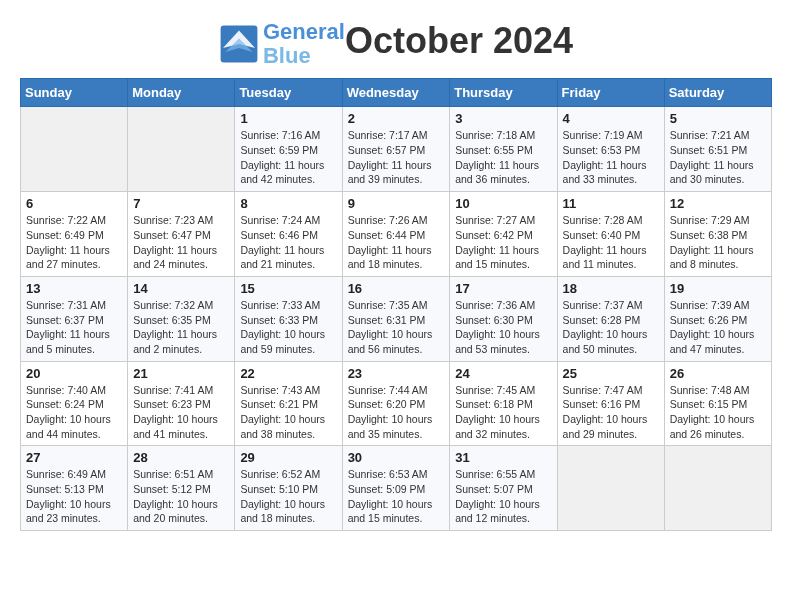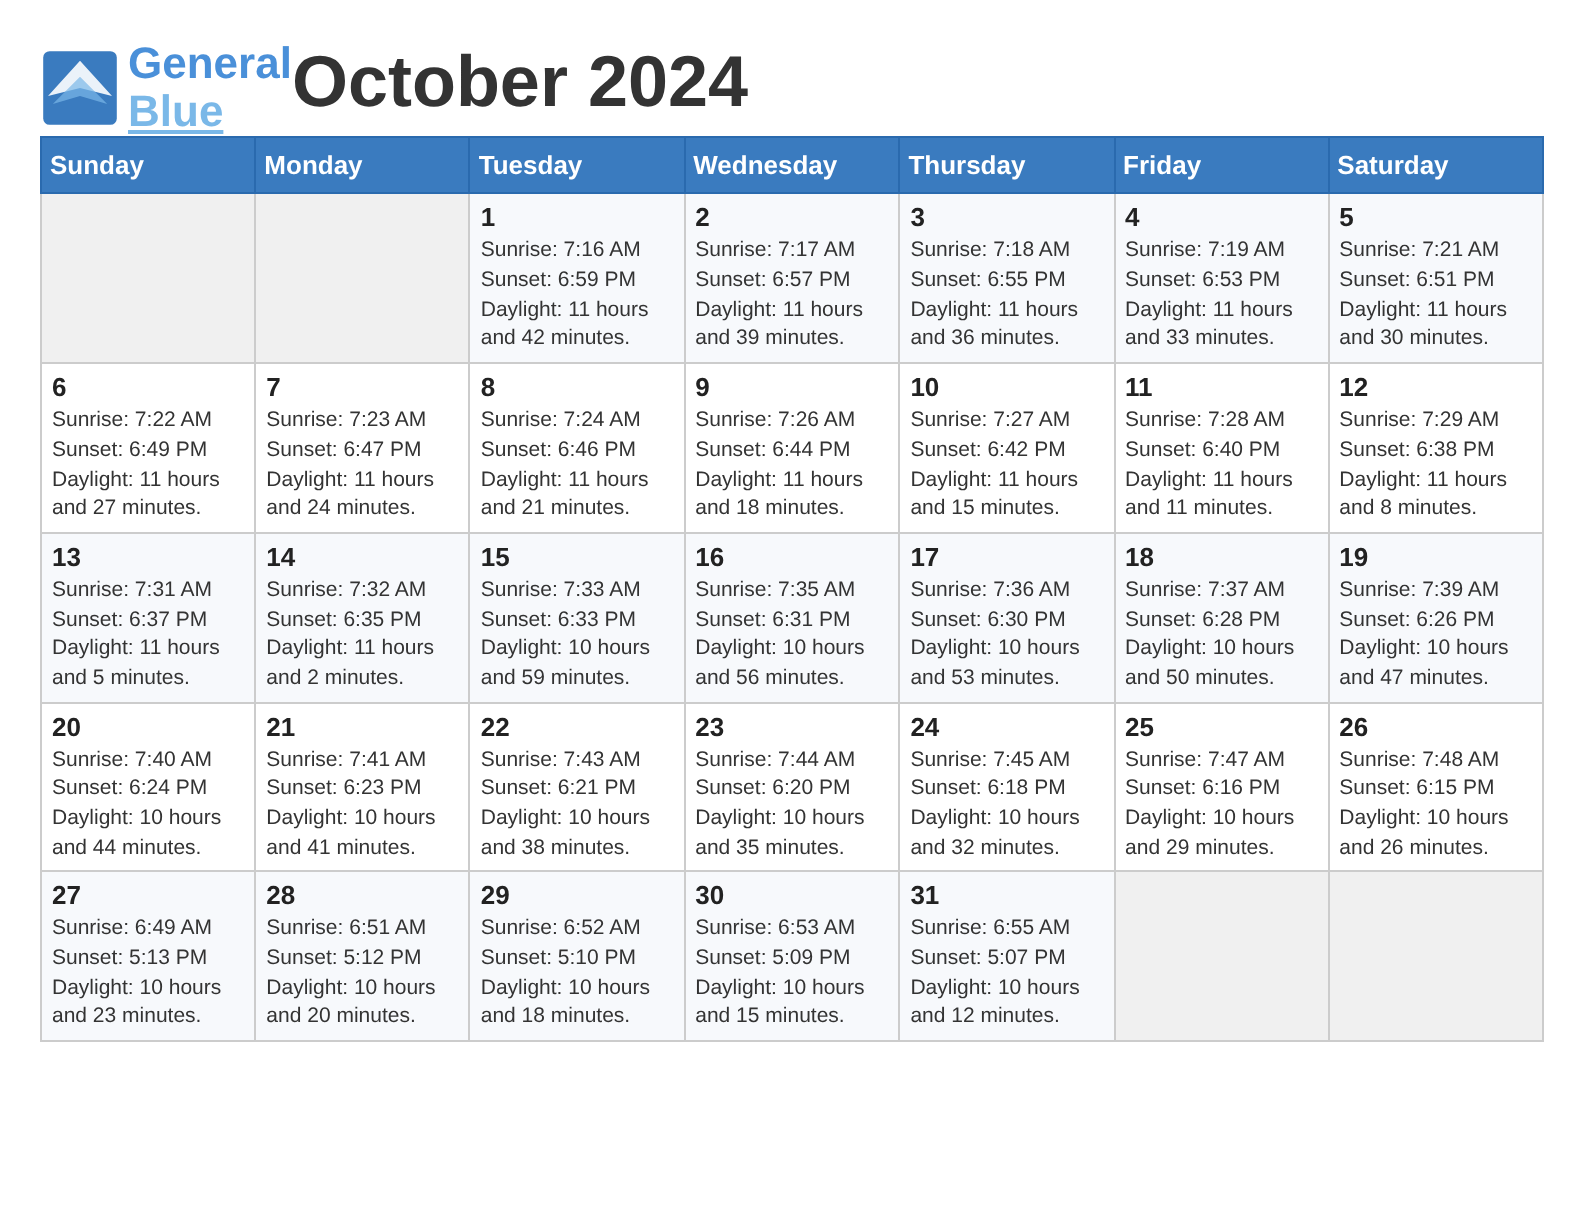--- a/index.html
+++ b/index.html
@@ -5,23 +5,23 @@
     * { box-sizing: border-box; margin: 0; padding: 0; }
     body {
       font-family: Arial, sans-serif;
       background: #fff;
       width: 792px;
       min-height: 612px;
       padding: 20px;
     }
     .header {
       display: flex;
-      justify-content: flex-start;
+      justify-content: center;
       align-items: flex-start;
-      margin-bottom: 0;
+      margin-bottom: 10px;
     }
     .logo {
       display: flex;
       align-items: center;
     }
     .logo-text {
       font-size: 22px;
       font-weight: bold;
       color: #1a1a2e;
       line-height: 1.1;
@@ -93,21 +93,21 @@
 
 <div class="header">
   <div class="logo">
     <svg class="logo-icon" viewBox="0 0 50 50">
       <rect x="2" y="2" width="46" height="46" rx="4" fill="#3a7bbf"></rect>
       <polygon points="25,8 45,30 25,25 5,30" fill="white" opacity="0.9"></polygon>
       <polygon points="25,18 42,35 25,30 8,35" fill="#7ab8e8" opacity="0.7"></polygon>
     </svg>
     <div class="logo-text">
       <div><span>General</span></div>
-      <div><span style="color:#7ab8e8;text-decoration:underline;">Blue</span></div>
+      <div><span style="color:#7ab8e8;">Blue</span></div>
     </div>
   </div>
   <div class="title-block">
     <div class="month-title">October 2024</div>
   </div>
 </div>
 
 <table>
   <thead>
     <tr>

